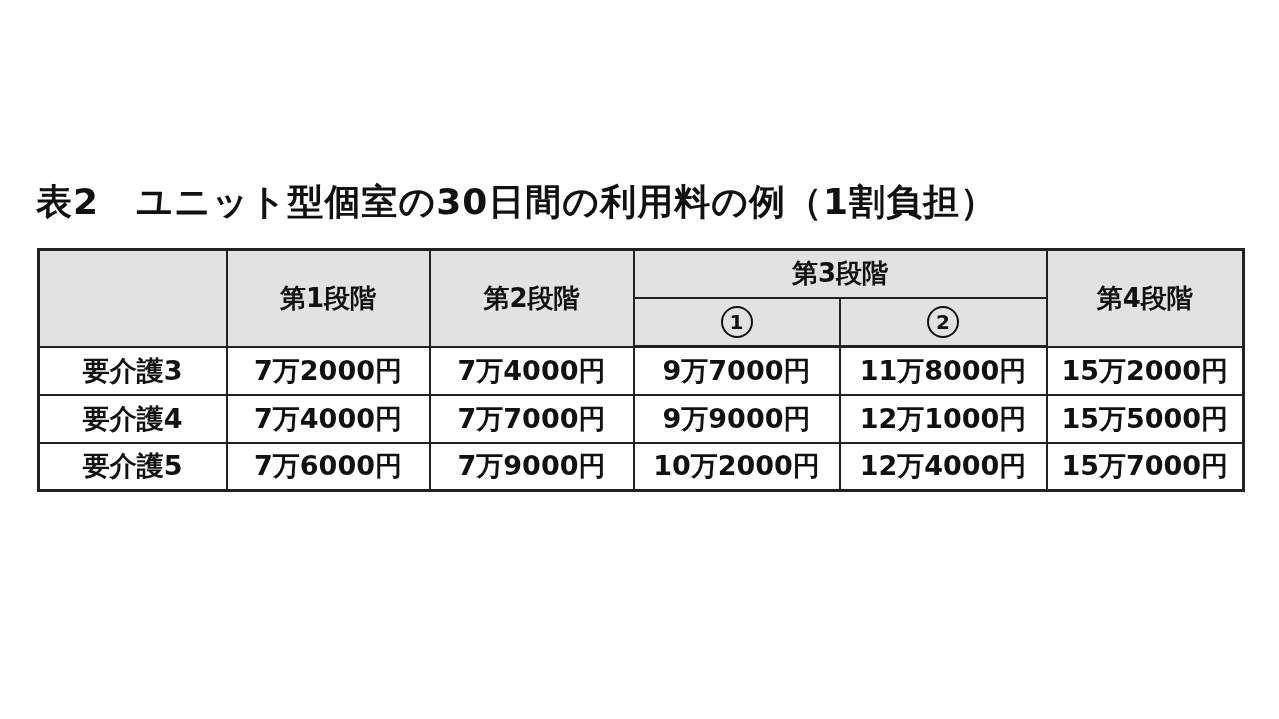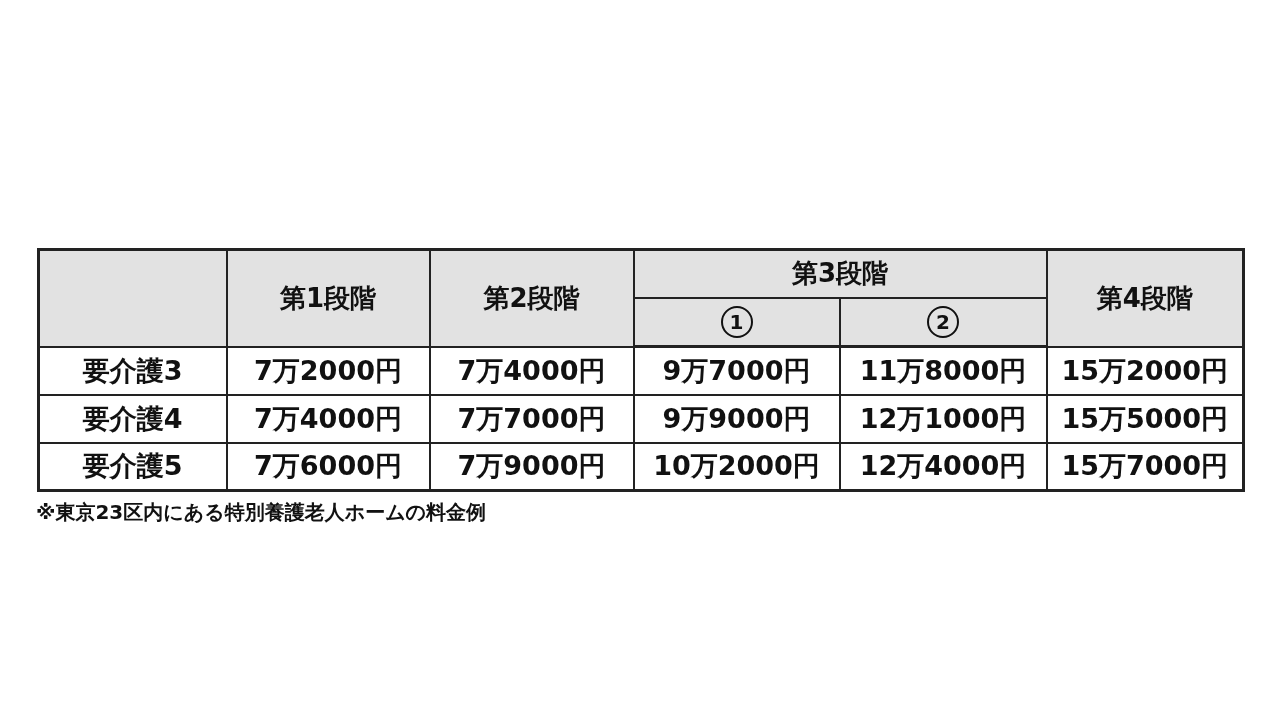--- a/index.html
+++ b/index.html
@@ -71,20 +71,21 @@
     font-weight: bold;
     color: #111111;
     white-space: nowrap;
   }
 </style>
 </head>
 <body>
 
 <div class="page">
 
+  <div class="doc-title">表2　ユニット型個室の30日間の利用料の例（1割負担）</div>
 
   <table class="fee-table">
     <colgroup>
       <col style="width:188px">
       <col style="width:203px">
       <col style="width:204px">
       <col style="width:206px">
       <col style="width:207px">
       <col style="width:197px">
     </colgroup>
@@ -126,15 +127,14 @@
         <td>要介護5</td>
         <td>7万6000円</td>
         <td>7万9000円</td>
         <td>10万2000円</td>
         <td>12万4000円</td>
         <td>15万7000円</td>
       </tr>
     </tbody>
   </table>
 
-  <div class="footnote">※東京23区内にある特別養護老人ホームの料金例</div>
 
 </div>
 
 </body></html>

